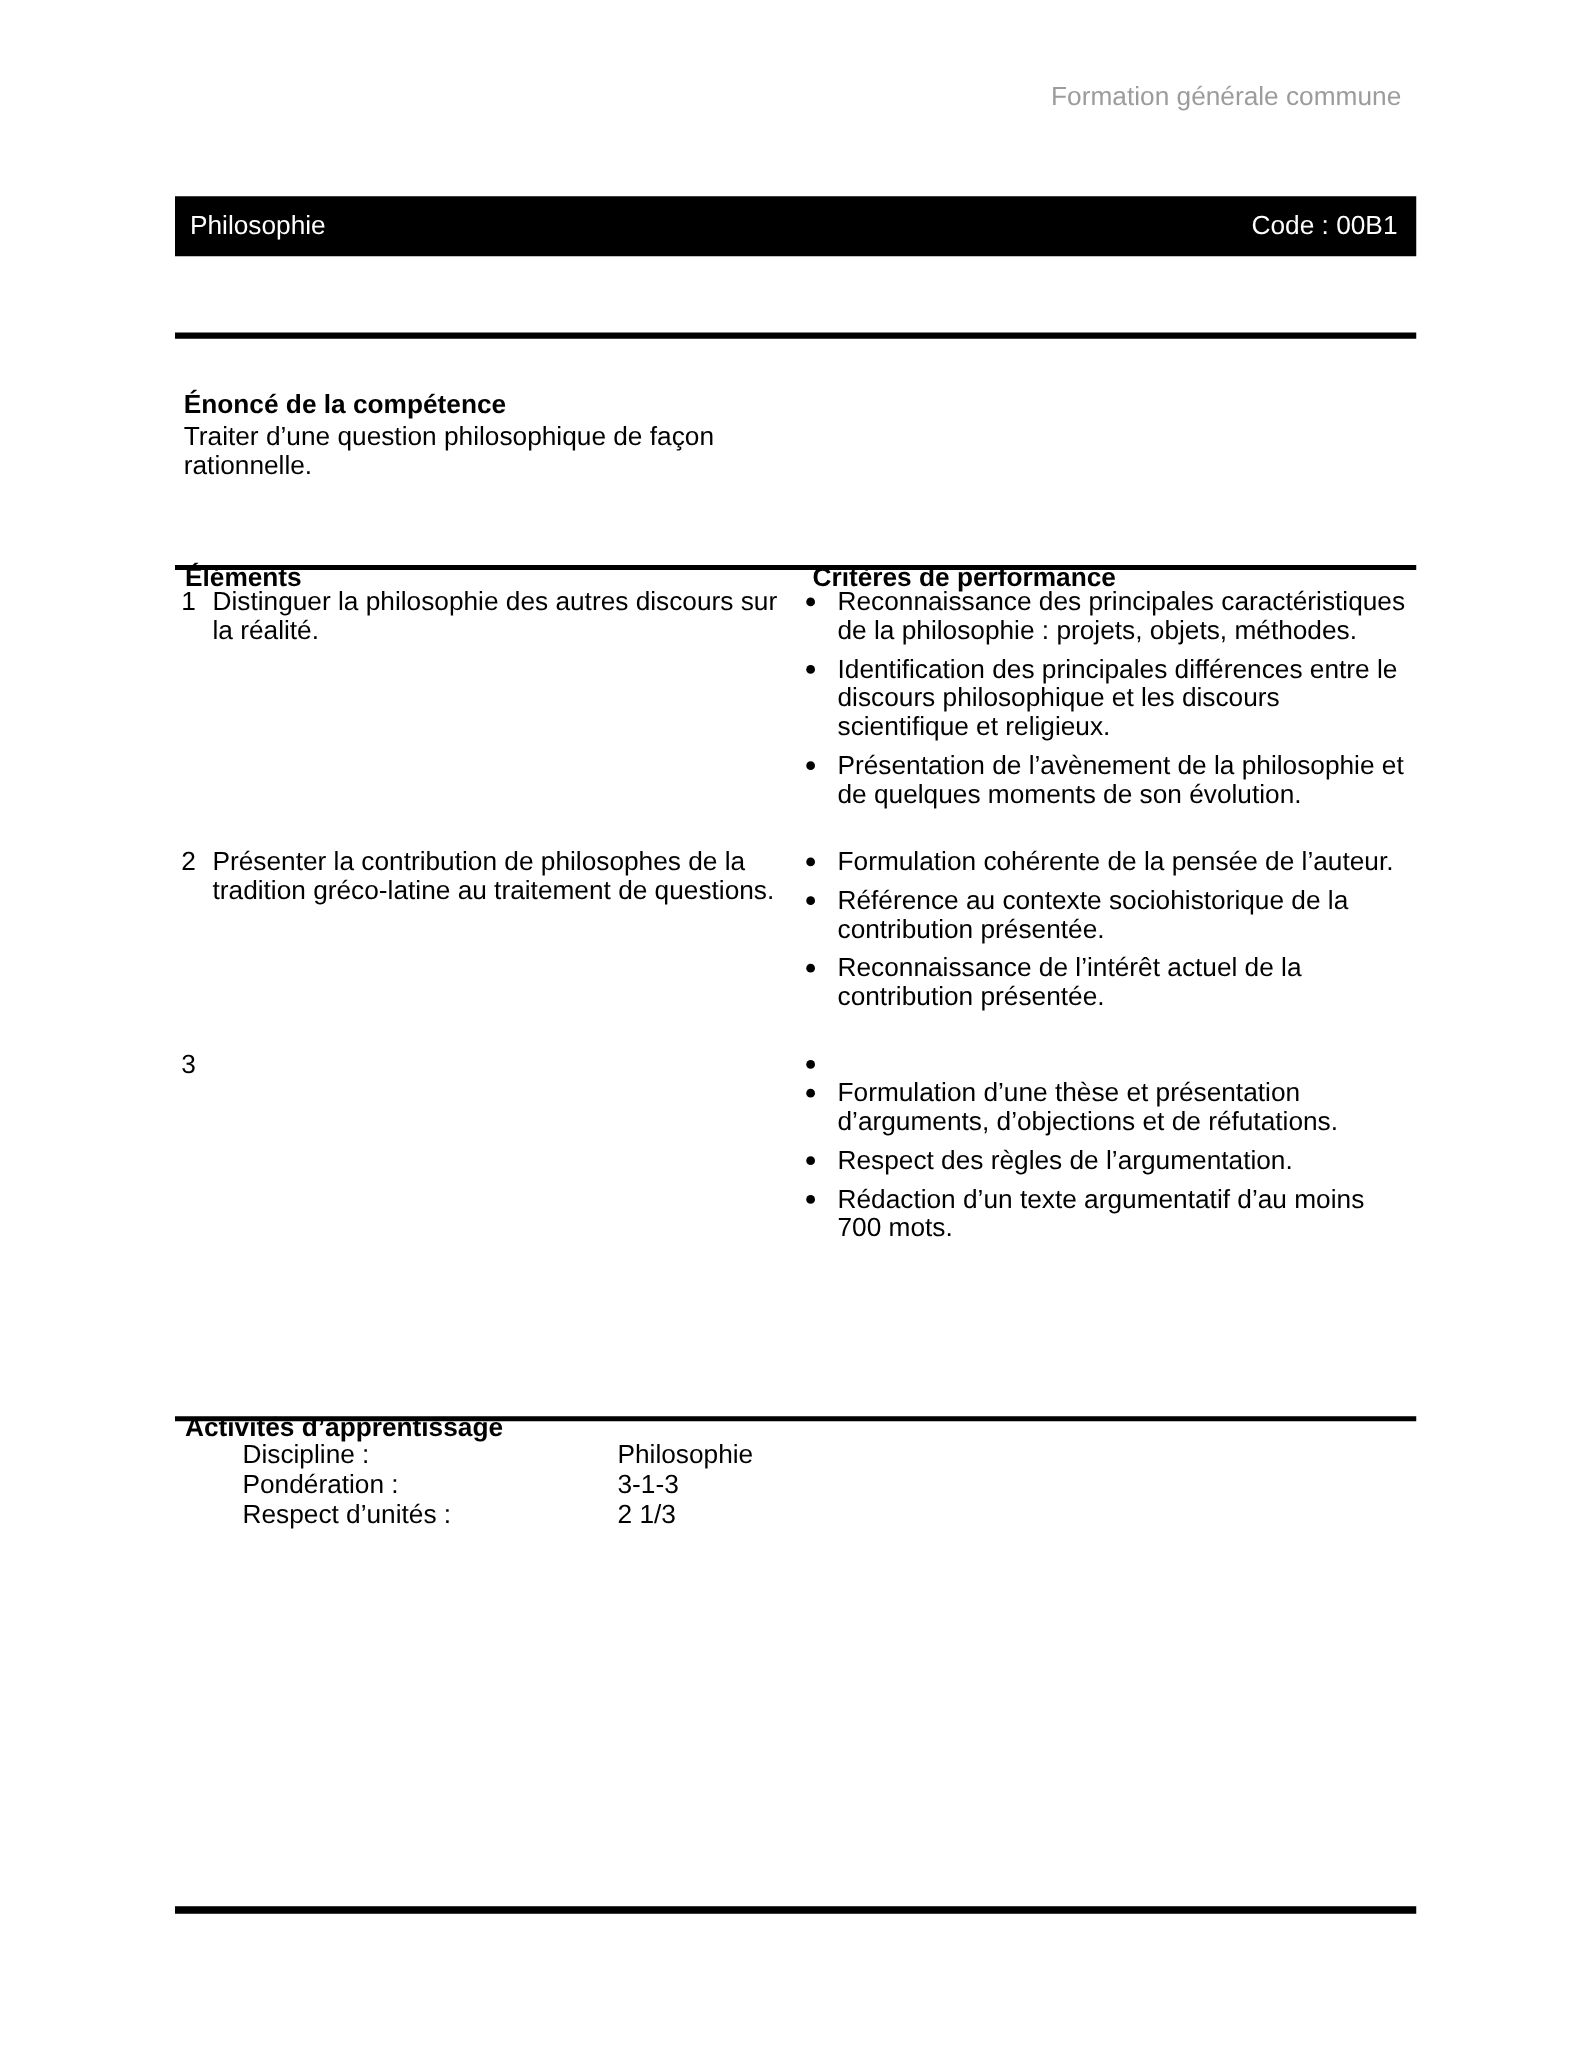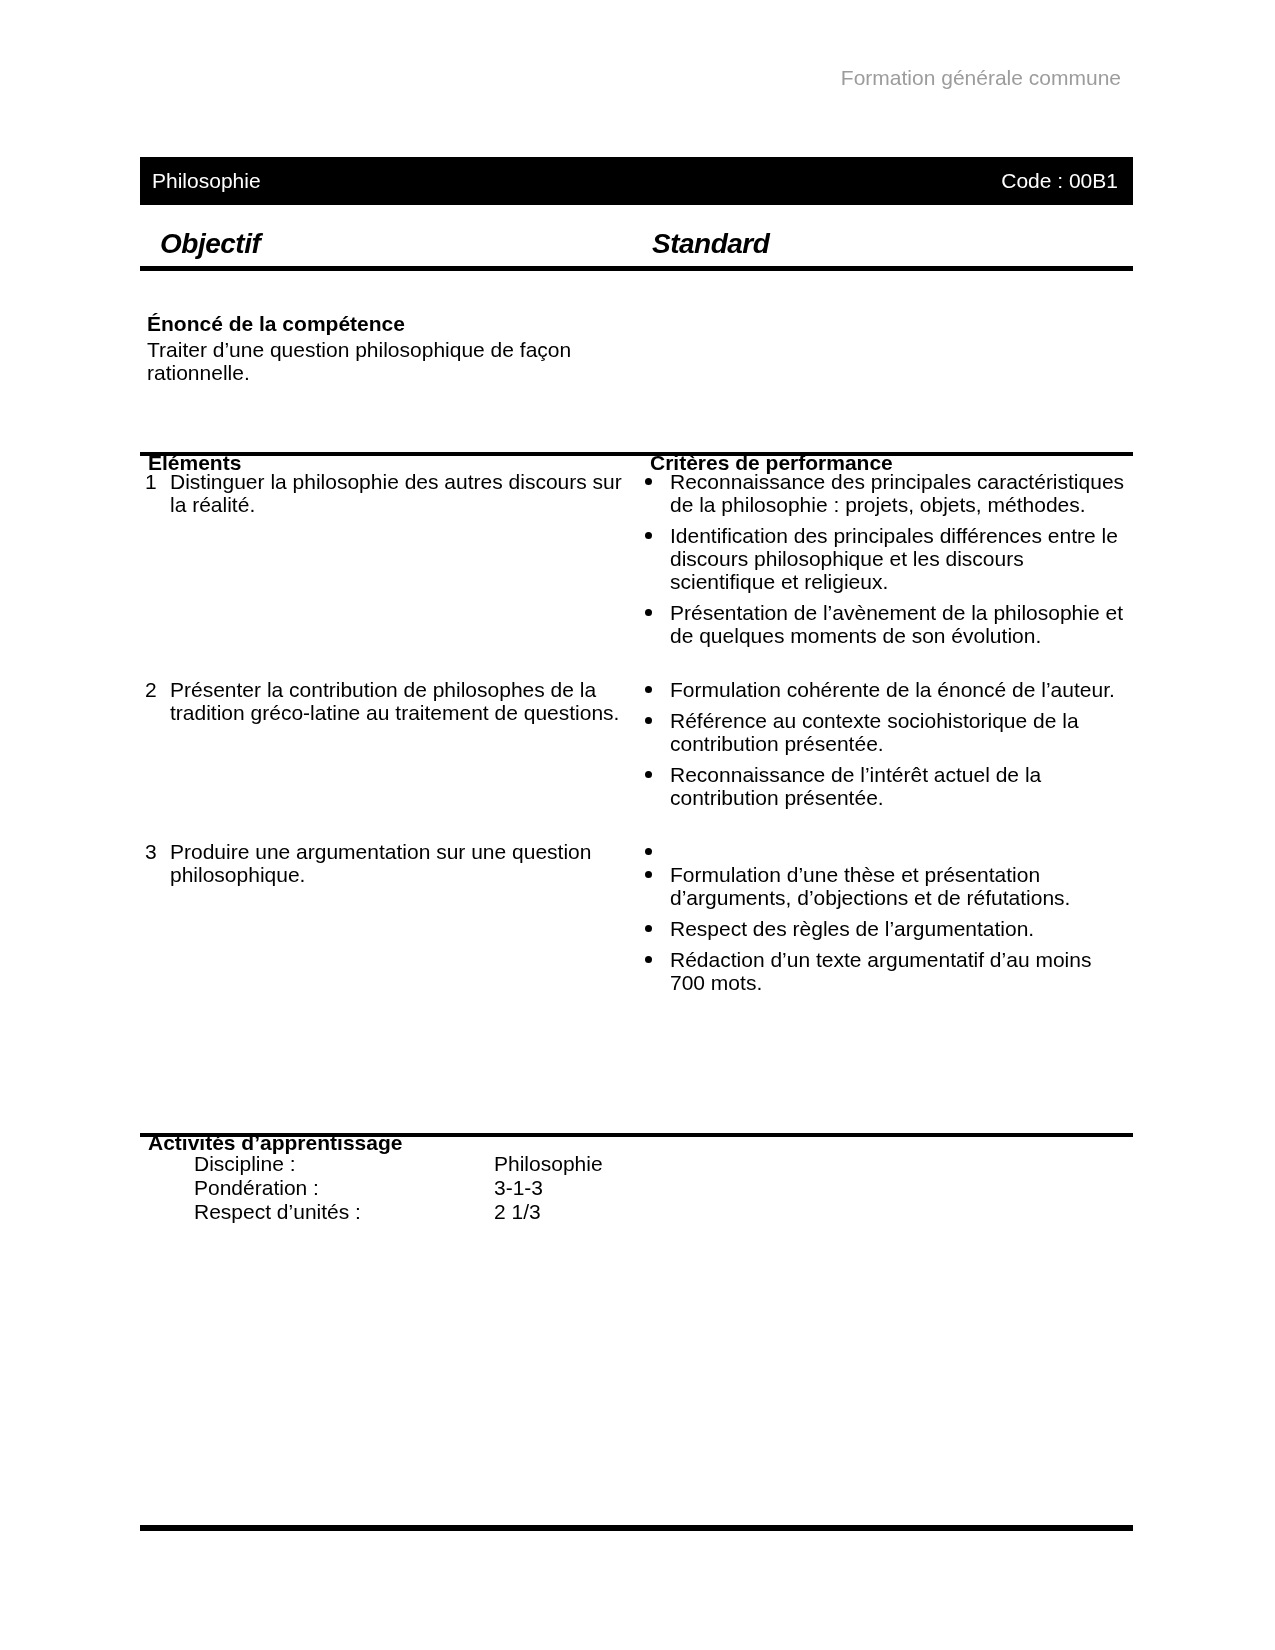--- a/index.html
+++ b/index.html
@@ -86,24 +86,20 @@
 
 <div class="page">
 
   <div class="header-label">Formation générale commune</div>
 
   <div class="title-bar">
     <span>Philosophie</span>
     <span>Code : 00B1</span>
   </div>
 
-  <div class="objstd">
-    <span class="obj">Objectif</span>
-    <span class="std">Standard</span>
-  </div>
   <div class="rule rule-1"></div>
 
   <div class="bold-heading competence-heading">Énoncé de la compétence</div>
   <div class="competence-text">Traiter d’une question philosophique de façon
 rationnelle.</div>
 
   <div class="cols-header">
     <span class="bold-heading left">Éléments</span>
     <span class="bold-heading right">Critères de performance</span>
   </div>
@@ -139,40 +135,38 @@
 
     <div class="row">
       <div class="cell-left">
         <span class="num">2</span>
         <span class="eltext">Présenter la contribution de philosophes de la
 tradition gréco-latine au traitement de questions.</span>
       </div>
       <div class="cell-right">
         <div class="crit">
           <span class="dot"></span>
-          <span class="crittext">Formulation cohérente de la énoncé de l’auteur.</span>
+          <span class="crittext">Formulation cohérente de la pensée de l’auteur.</span>
         </div>
         <div class="crit">
           <span class="dot"></span>
           <span class="crittext">Référence au contexte sociohistorique de la
 contribution présentée.</span>
         </div>
         <div class="crit">
           <span class="dot"></span>
           <span class="crittext">Reconnaissance de l’intérêt actuel de la
 contribution présentée.</span>
         </div>
       </div>
     </div>
 
     <div class="row">
       <div class="cell-left">
         <span class="num">3</span>
-        <span class="eltext">Produire une argumentation sur une question
-philosophique.</span>
       </div>
       <div class="cell-right">
         <div class="crit">
           <span class="dot"></span>
         </div>
         <div class="crit">
           <span class="dot"></span>
           <span class="crittext">Formulation d’une thèse et présentation
 d’arguments, d’objections et de réfutations.</span>
         </div>

